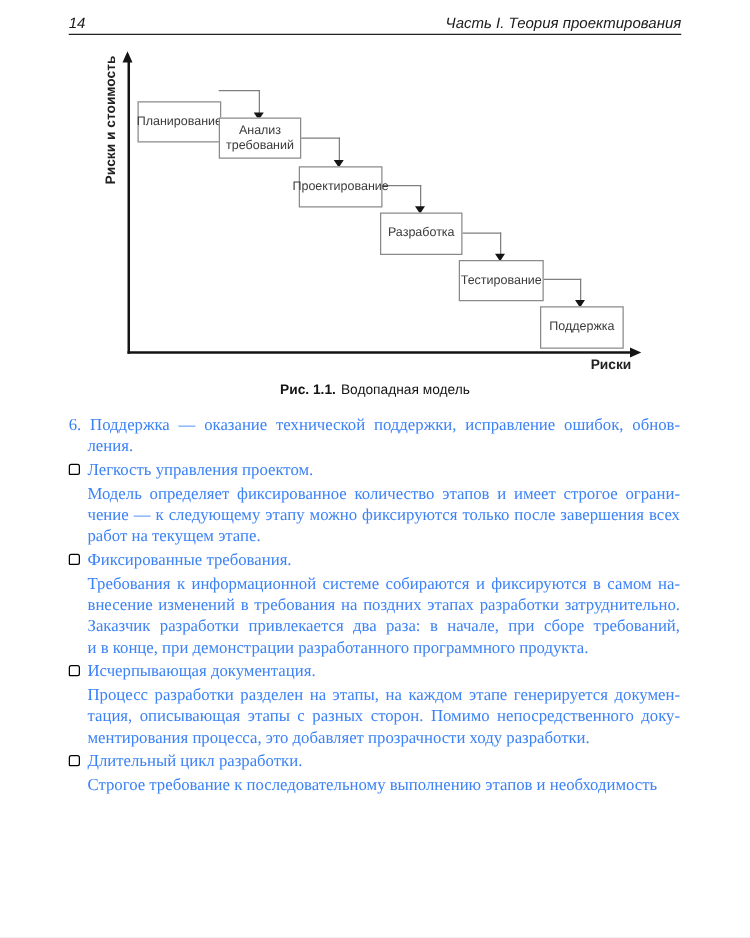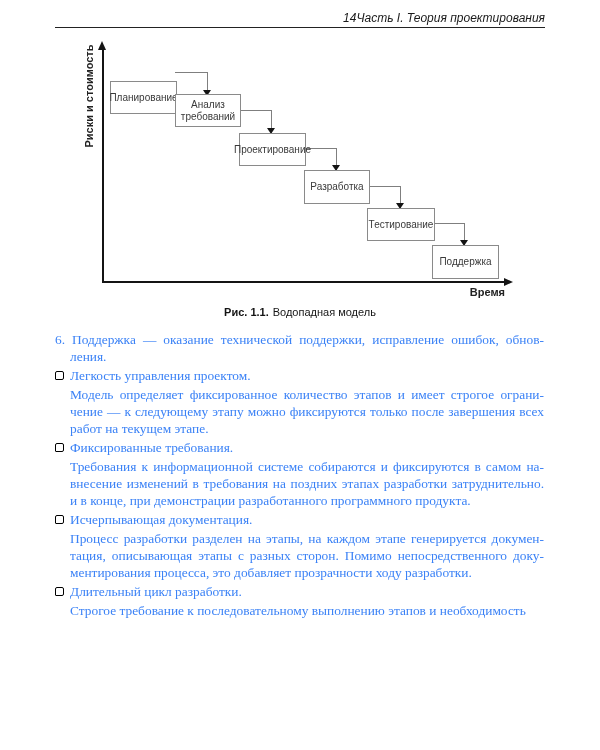--- a/index.html
+++ b/index.html
@@ -6,21 +6,21 @@
   #page {
     position:relative; width:600px; height:750px; background:#ffffff;
     font-family:"Liberation Serif", serif; color:#111; overflow:hidden;
     margin:0 auto;
   }
 
   
   .header {
     position:absolute; left:55px; right:55px; top:7px; height:18px;
     border-bottom:1.5px solid #222;
-    display:flex; justify-content:flex-end; align-items:flex-end;
+    display:flex; justify-content:space-between; align-items:flex-end;
     font-family:"Liberation Sans", sans-serif; font-style:italic;
     font-size:12px; color:#1a1a1a; padding-bottom:2px;
   }
 
   
   .figure { position:absolute; left:0; top:0; width:600px; height:330px; }
   .axis-y { position:absolute; left:102px; top:48px; width:2px; height:235px; background:#141414; }
   .arrow-up { position:absolute; left:98px; top:41px; width:0; height:0;
     border-left:4.5px solid transparent; border-right:4.5px solid transparent; border-bottom:9px solid #141414; }
   .axis-x { position:absolute; left:102px; top:281px; width:403px; height:2px; background:#141414; }
@@ -90,21 +90,21 @@
     <span>14</span>
     <span>Часть I. Теория проектирования</span>
   </div>
 
   <div class="figure">
     <div class="axis-y"></div>
     <div class="arrow-up"></div>
     <div class="axis-x"></div>
     <div class="arrow-right"></div>
     <div class="y-label">Риски и стоимость</div>
-    <div class="x-label">Время</div>
+    <div class="x-label">Риски</div>
 
     <div class="conn c1"></div>
     <div class="conn c2"></div>
     <div class="conn c3"></div>
     <div class="conn c4"></div>
     <div class="conn c5"></div>
 
     <div class="fbox b1">Планирование</div>
     <div class="fbox b2">Анализ
 требований</div>
@@ -136,20 +136,21 @@
         <div class="pline">работ на текущем этапе.</div>
       </div>
 
     <div class="bullet-row">
       <span class="sq"></span>
       <span>Фиксированные требования.</span>
     </div>
     <div class="par ind">
         <div class="pline">Требования к информационной системе собираются и фиксируются в самом на-</div>
         <div class="pline">внесение изменений в требования на поздних этапах разработки затруднительно.</div>
+        <div class="pline">Заказчик разработки привлекается два раза: в начале, при сборе требований,</div>
         <div class="pline">и в конце, при демонстрации разработанного программного продукта.</div>
       </div>
 
     <div class="bullet-row">
       <span class="sq"></span>
       <span>Исчерпывающая документация.</span>
     </div>
     <div class="par ind">
         <div class="pline">Процесс разработки разделен на этапы, на каждом этапе генерируется докумен-</div>
         <div class="pline">тация, описывающая этапы с разных сторон. Помимо непосредственного доку-</div>

